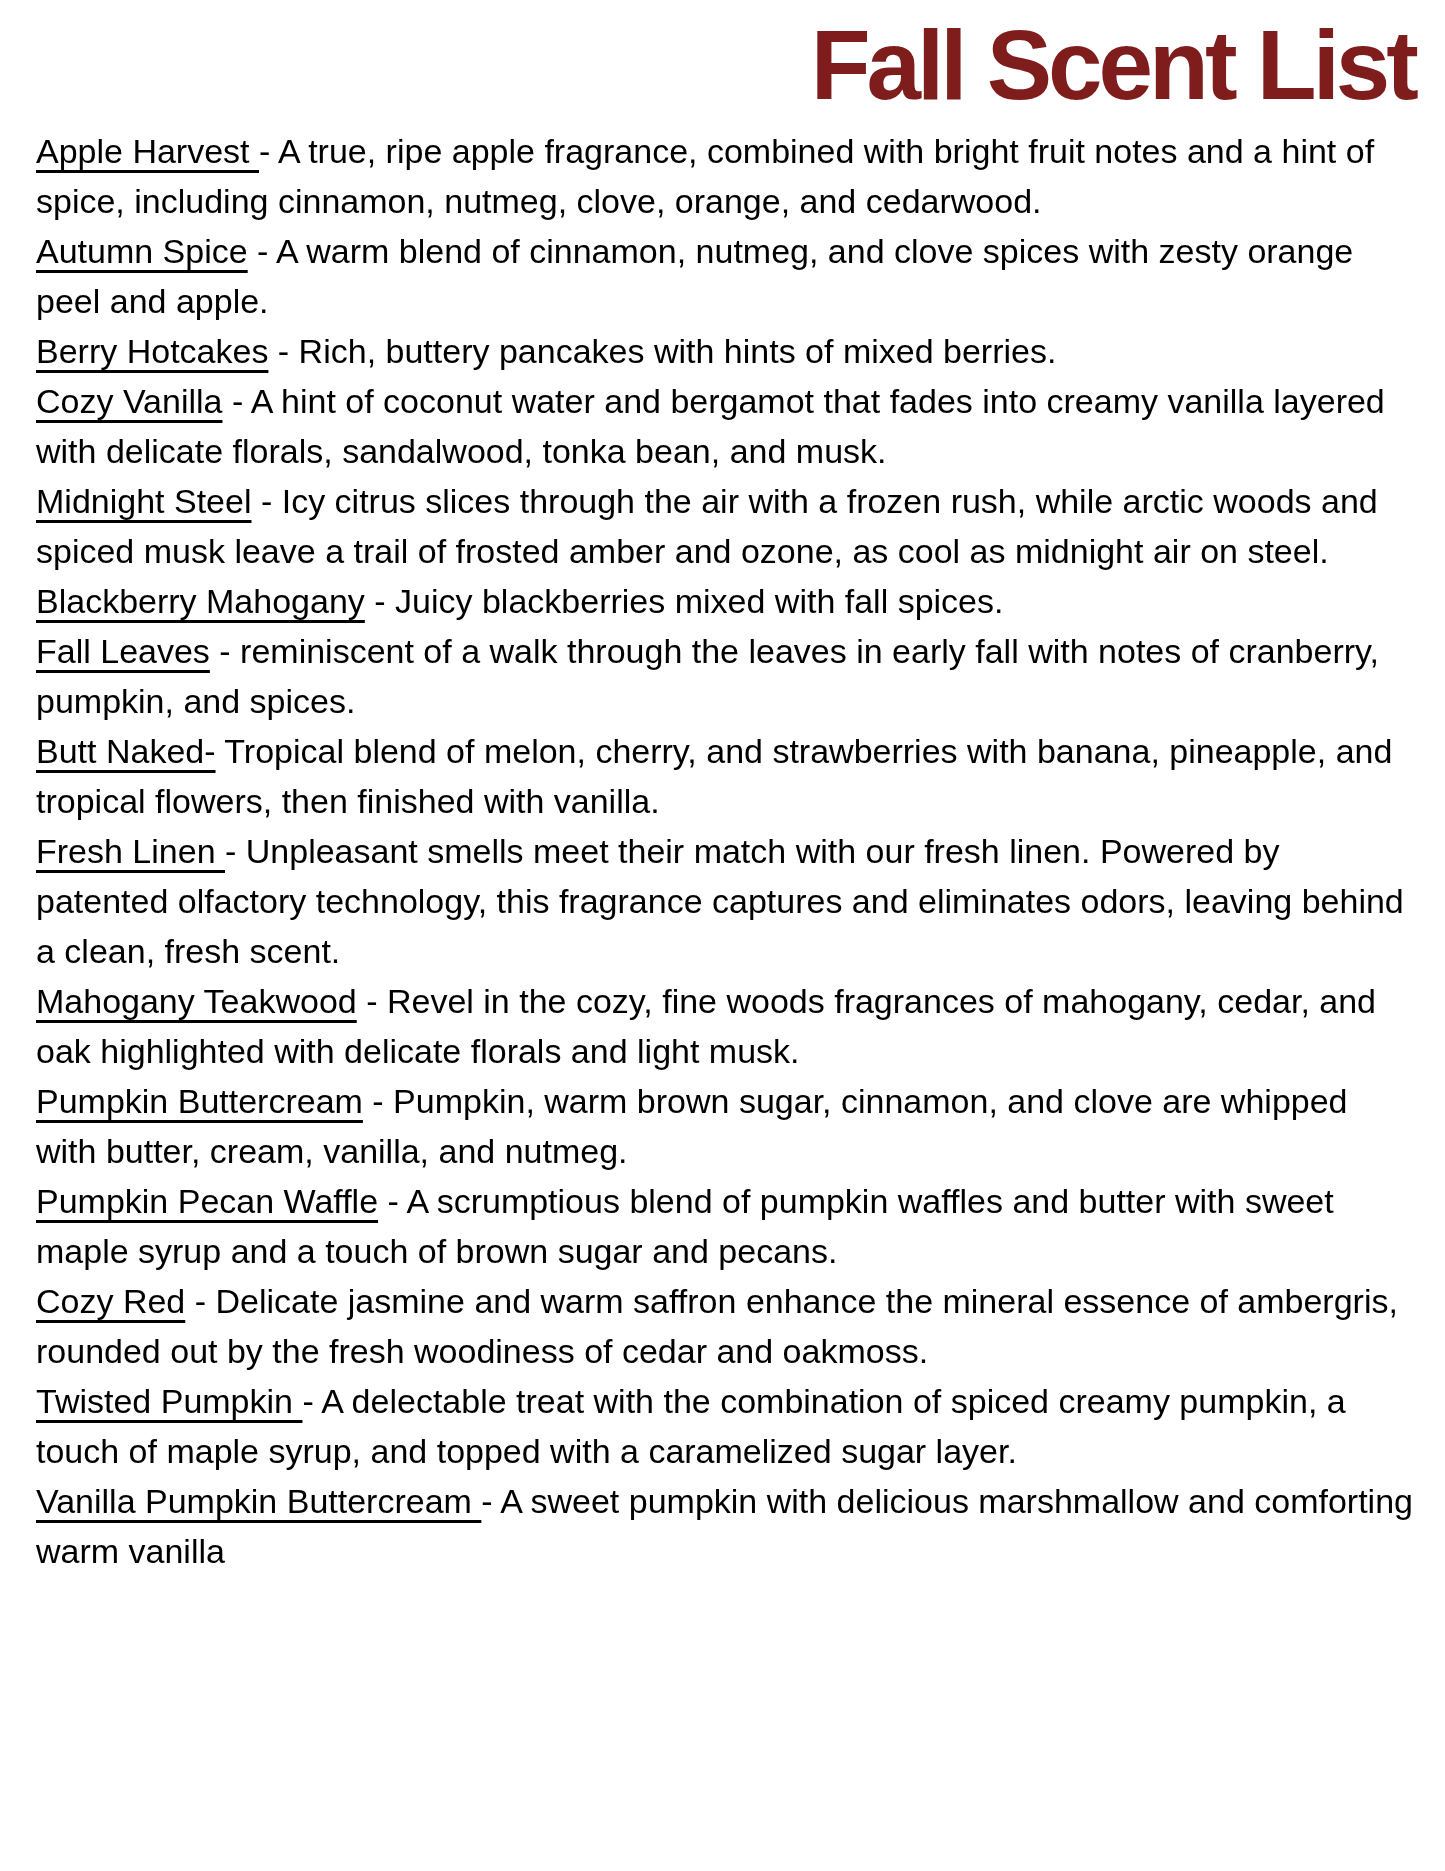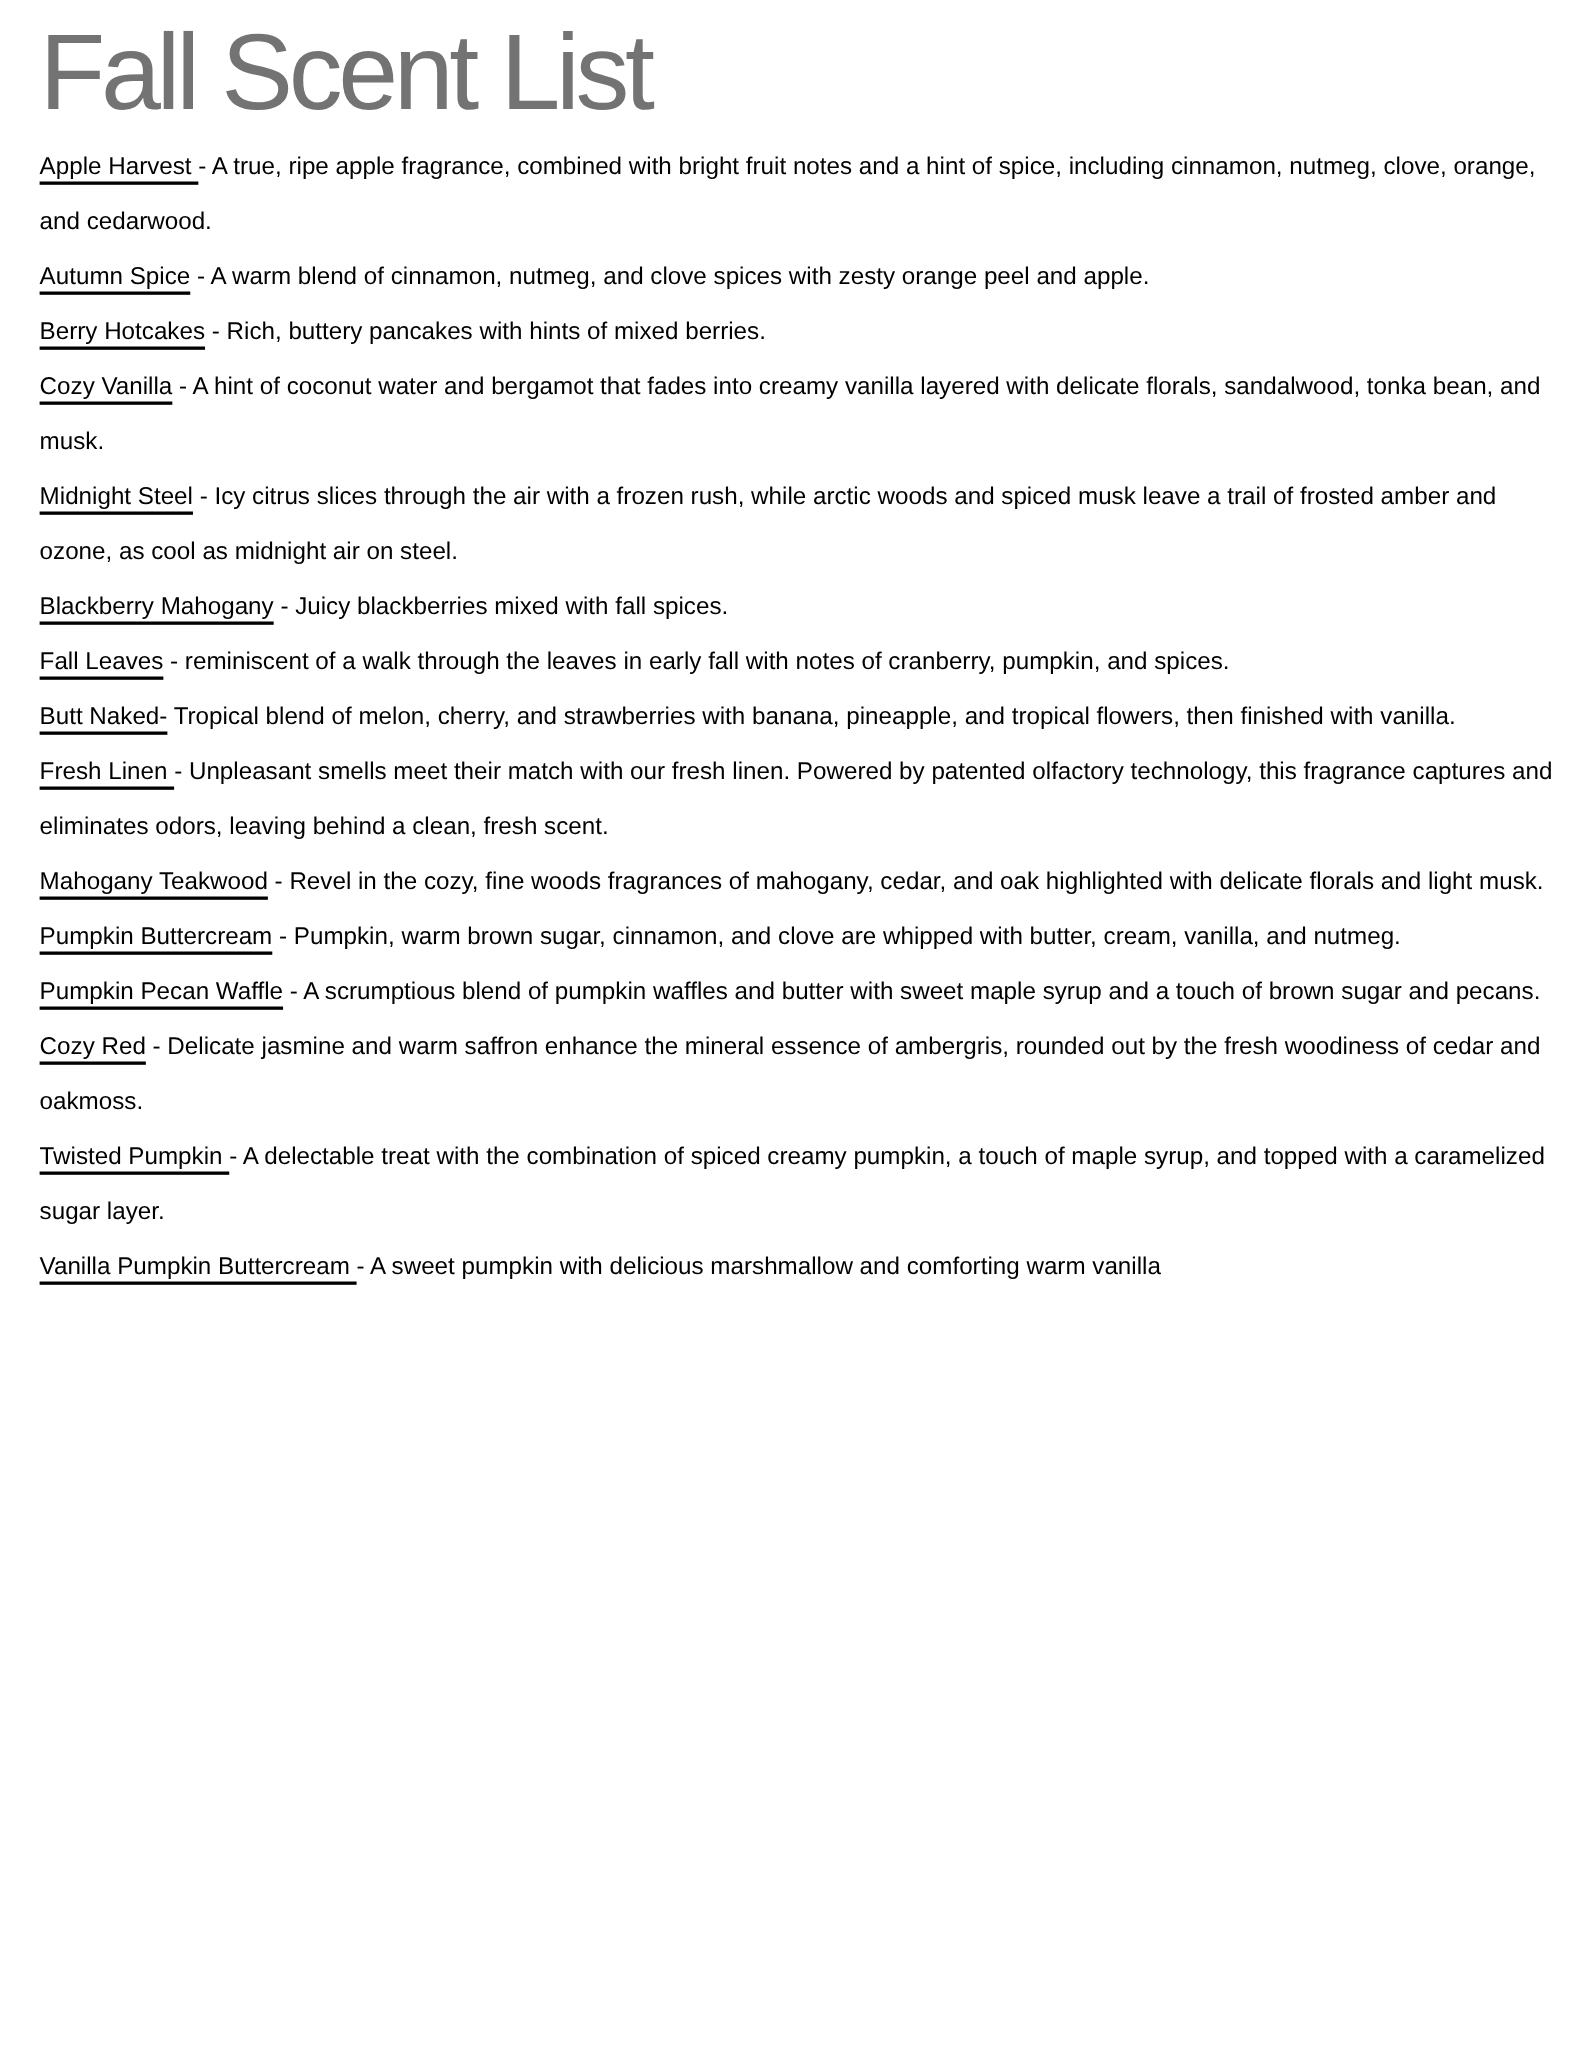--- a/index.html
+++ b/index.html
@@ -16,30 +16,30 @@
   }
   .page {
     box-sizing: border-box;
     width: 1445px;
     height: 1871px;
     padding: 14px 30px 0 36px;
     background: #ffffff;
   }
   .doc-title {
     margin: 0 0 8px 0;
-    text-align: left;
+    text-align: right;
     font-size: 98px;
     line-height: 1.06;
-    font-weight: 400;
+    font-weight: 700;
     letter-spacing: -4px;
-    color: #737373;
+    color: #7f1d1d;
   }
   .scent-list {
     max-width: 1380px;
-    font-size: 22px;
+    font-size: 34px;
     line-height: 50px;
     font-weight: 400;
     letter-spacing: 0;
   }
   .scent {
     margin: 0;
   }
   .scent-name {
     text-decoration: underline;
     text-decoration-thickness: 3px;

